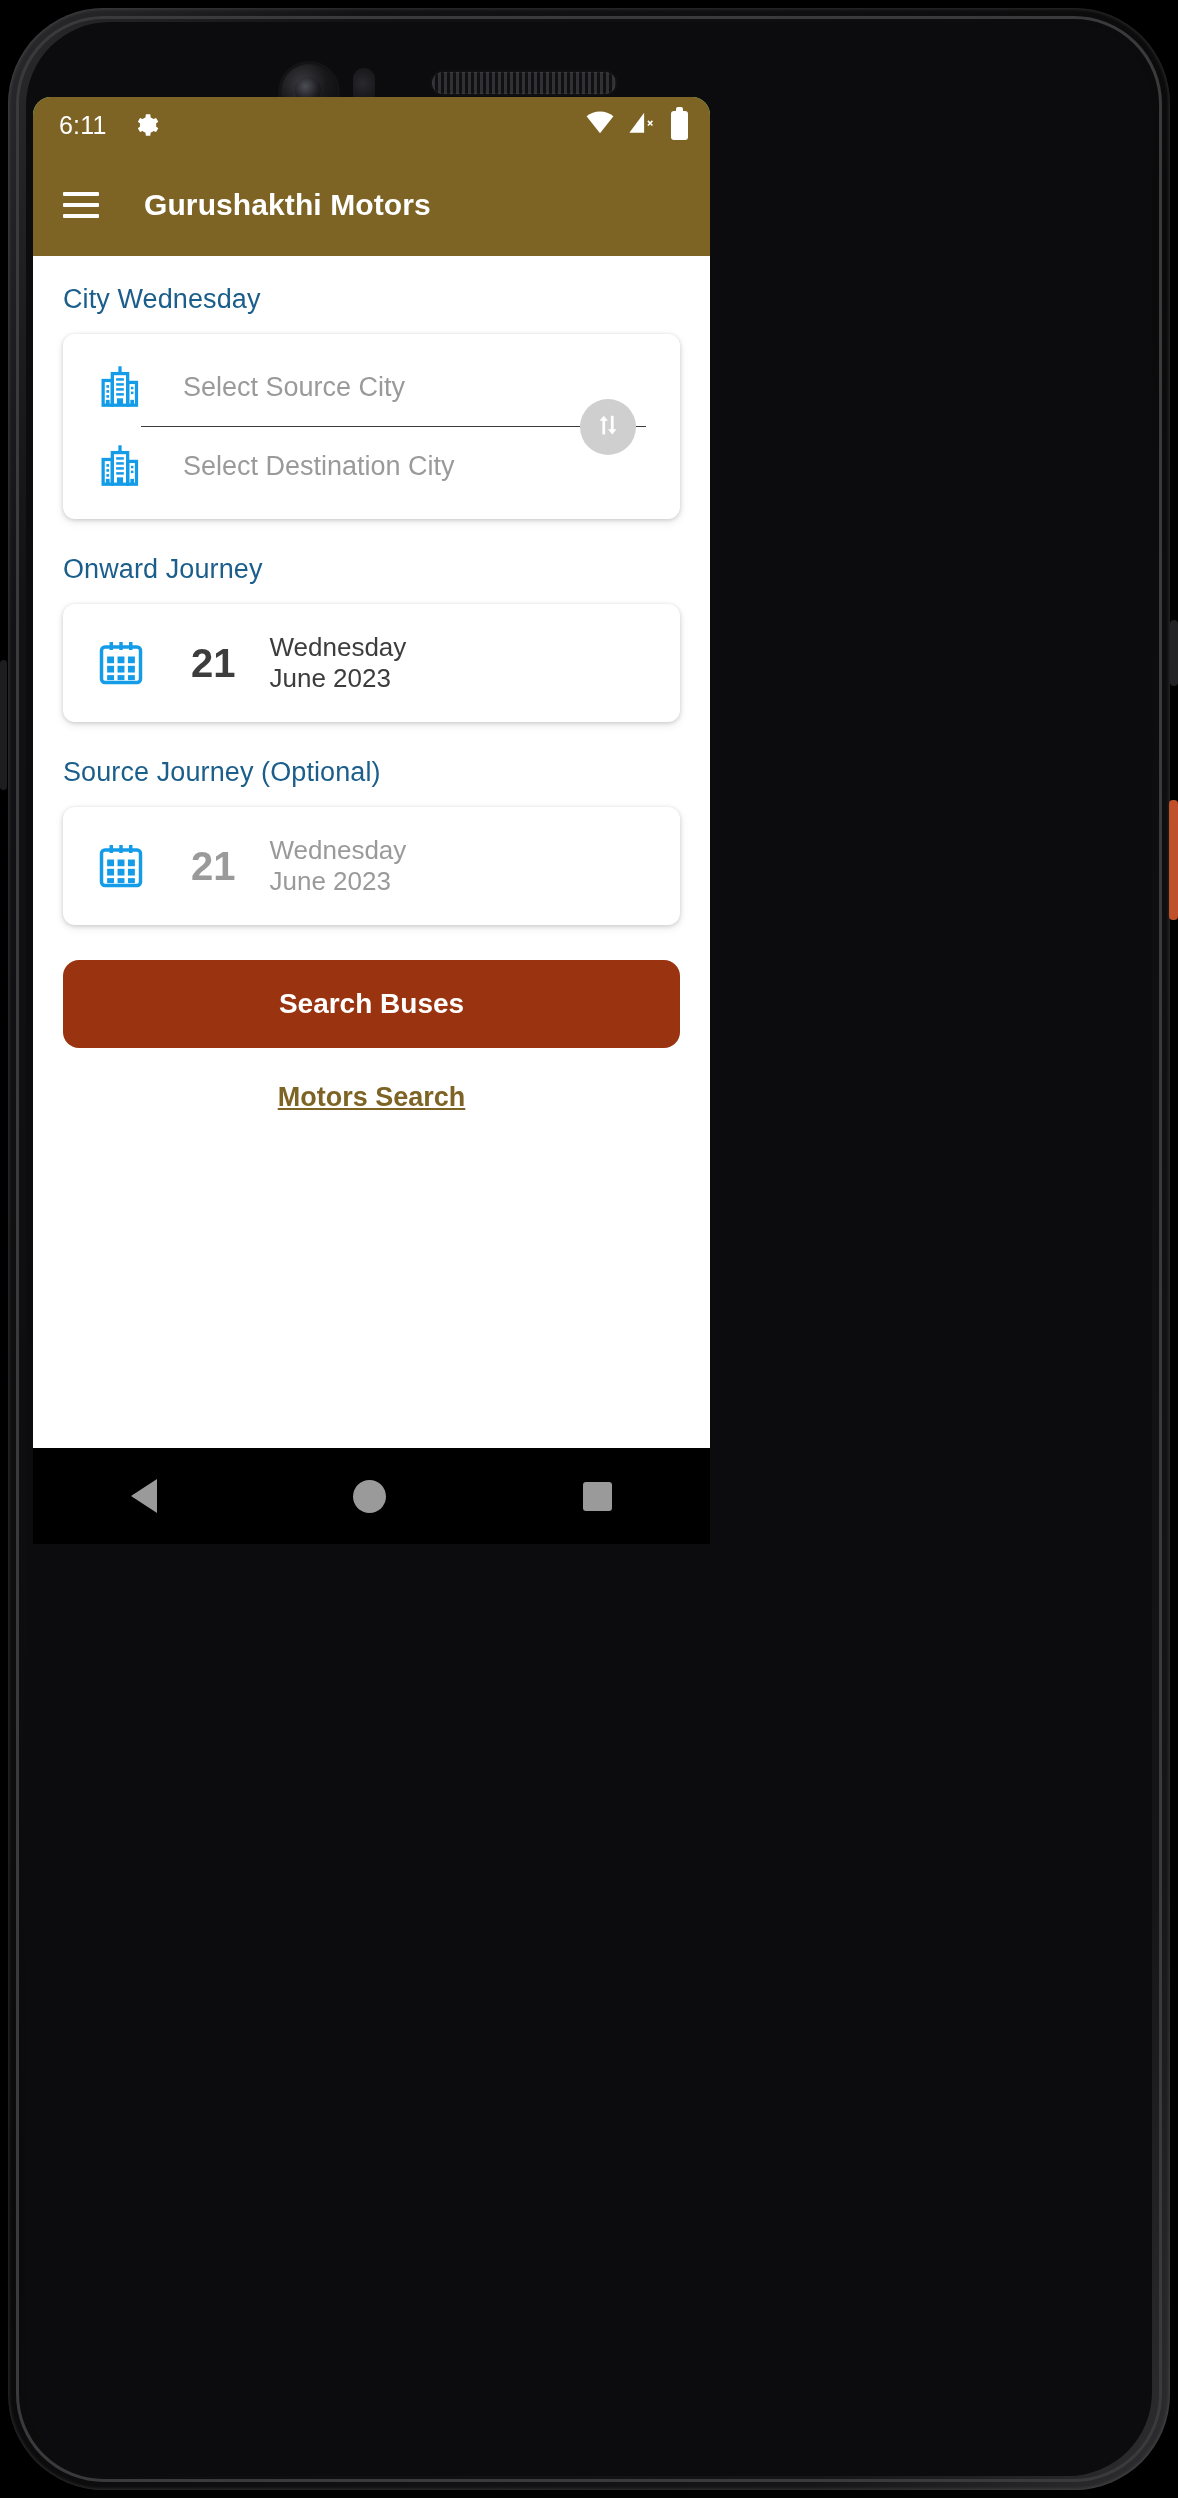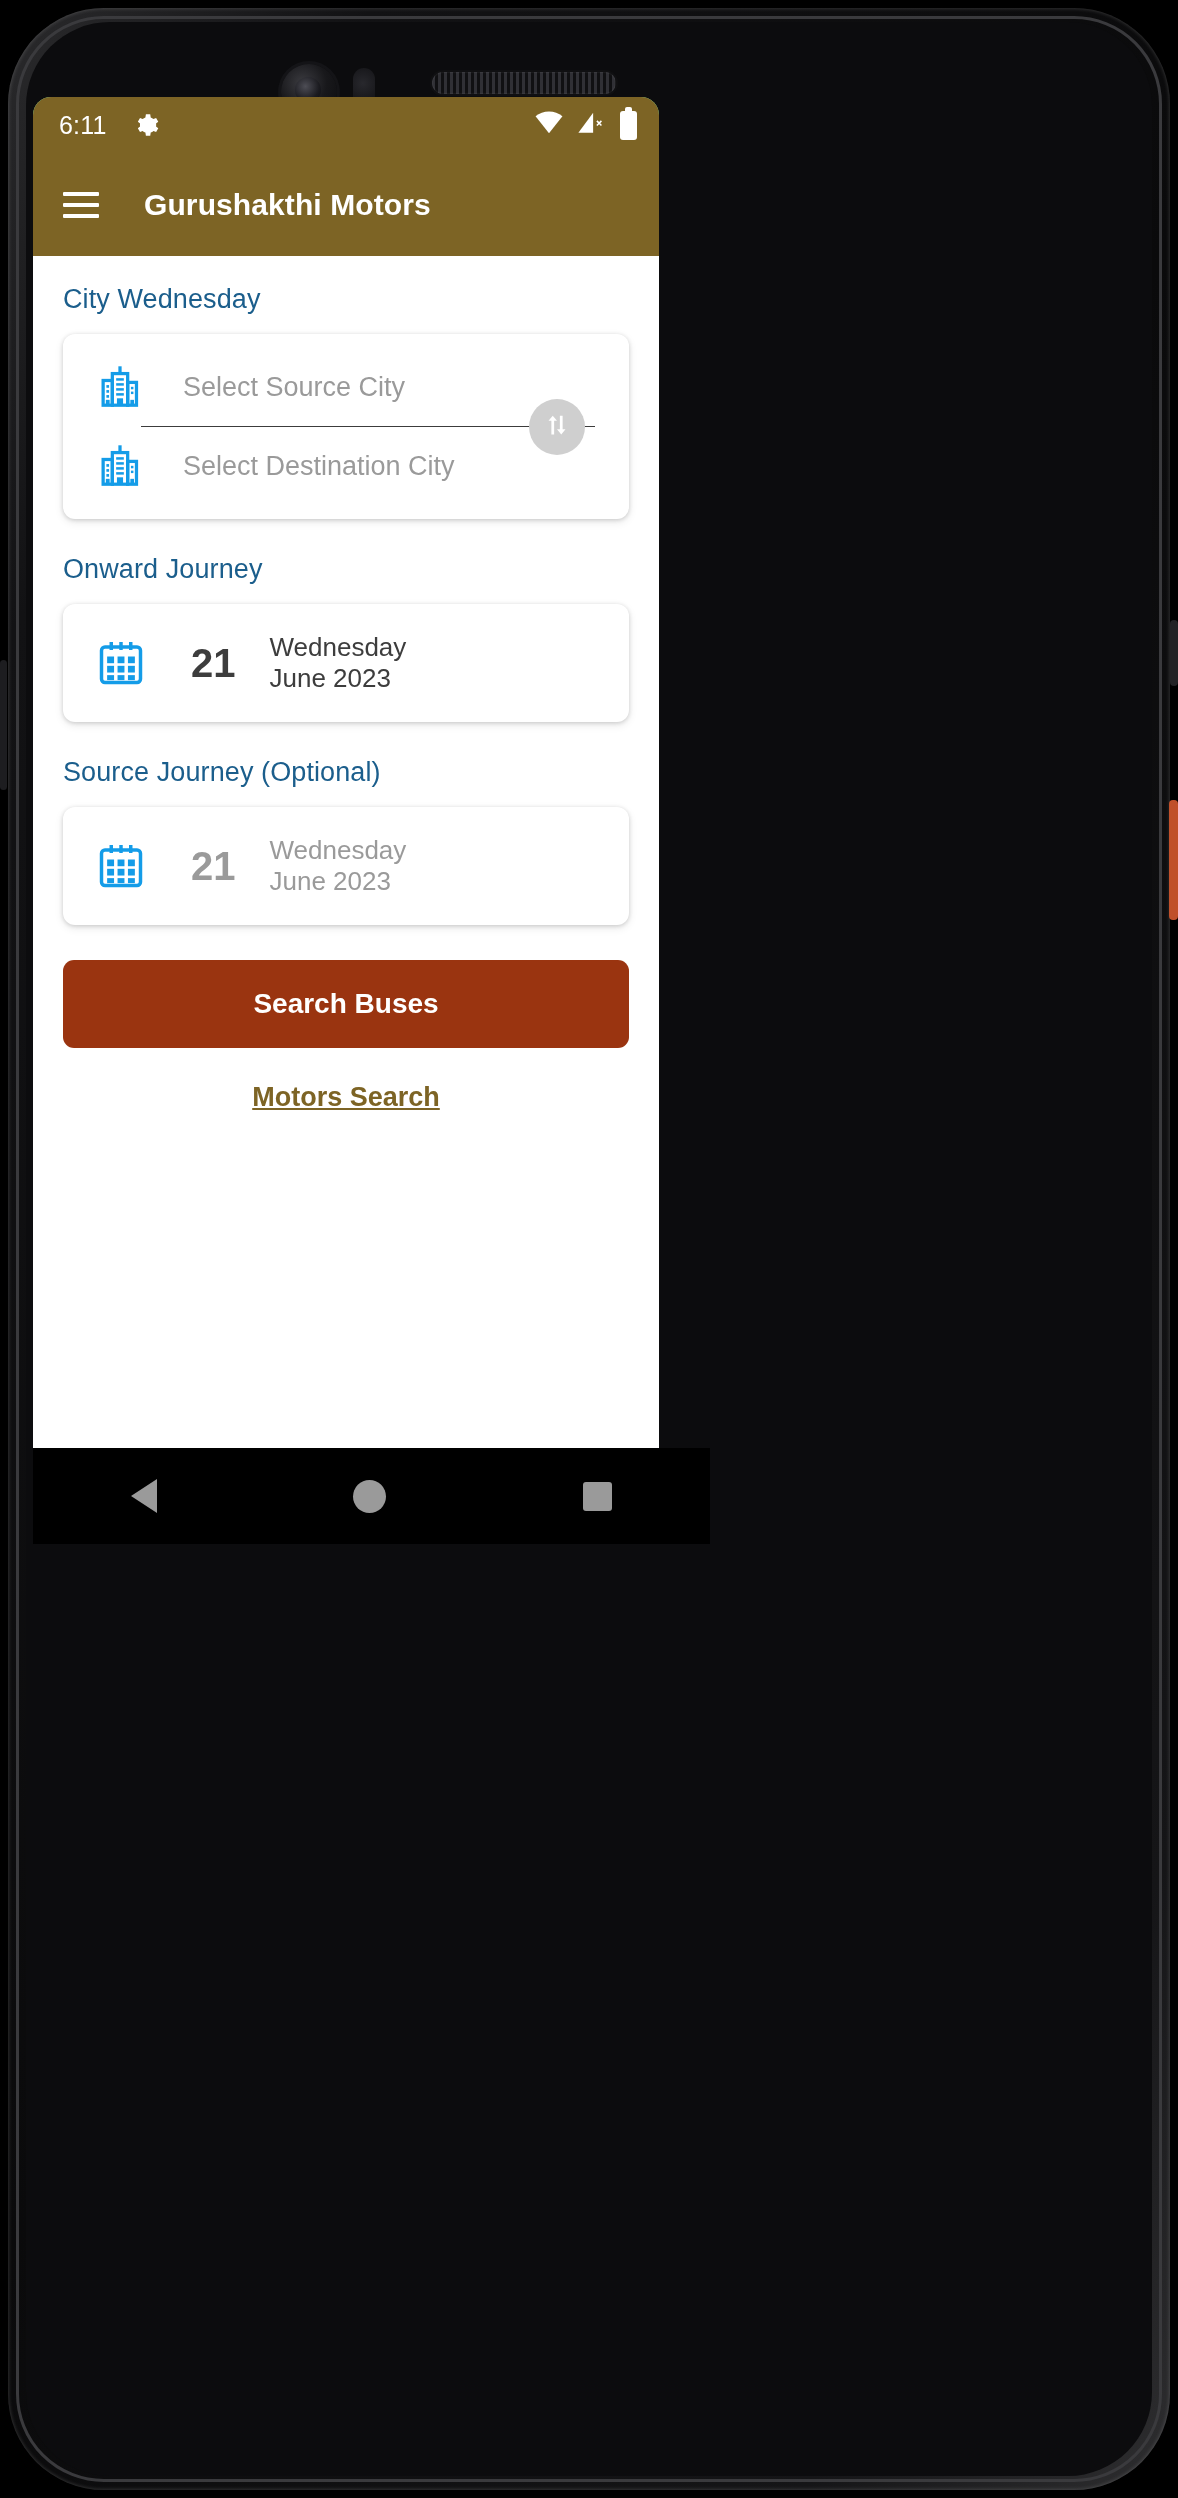--- a/index.html
+++ b/index.html
@@ -104,21 +104,21 @@
       repeating-linear-gradient(90deg,#303035 0 3px, #101012 3px 6px),
       #151518;
     box-shadow: inset 0 0 2px rgba(255,255,255,0.18), 0 0 0 2px #101012;
   }
 
   
   .screen {
     position: absolute;
     left: 33px;
     top: 97px;
-    width: 626px;
+    width: 677px;
     height: 1351px;
     border-radius: 18px 18px 0 0;
     overflow: hidden;
     background: #86efac;
   }
 
   
   .status-bar {
     height: 56px;
     background: #7d6425;
@@ -259,21 +259,21 @@
   }
   .date-detail.muted { color: #9a9a9a; }
 
   
   .search-btn {
     display: block;
     width: 100%;
     height: 88px;
     background: #9a3410;
     border: none;
-    border-radius: 11px;
+    border-radius: 16px;
     color: #ffffff;
     font-size: 28px;
     font-weight: bold;
     font-family: "Liberation Sans", sans-serif;
     cursor: pointer;
     margin-top: 20px;
   }
   .recent-link {
     display: block;
     text-align: center;

